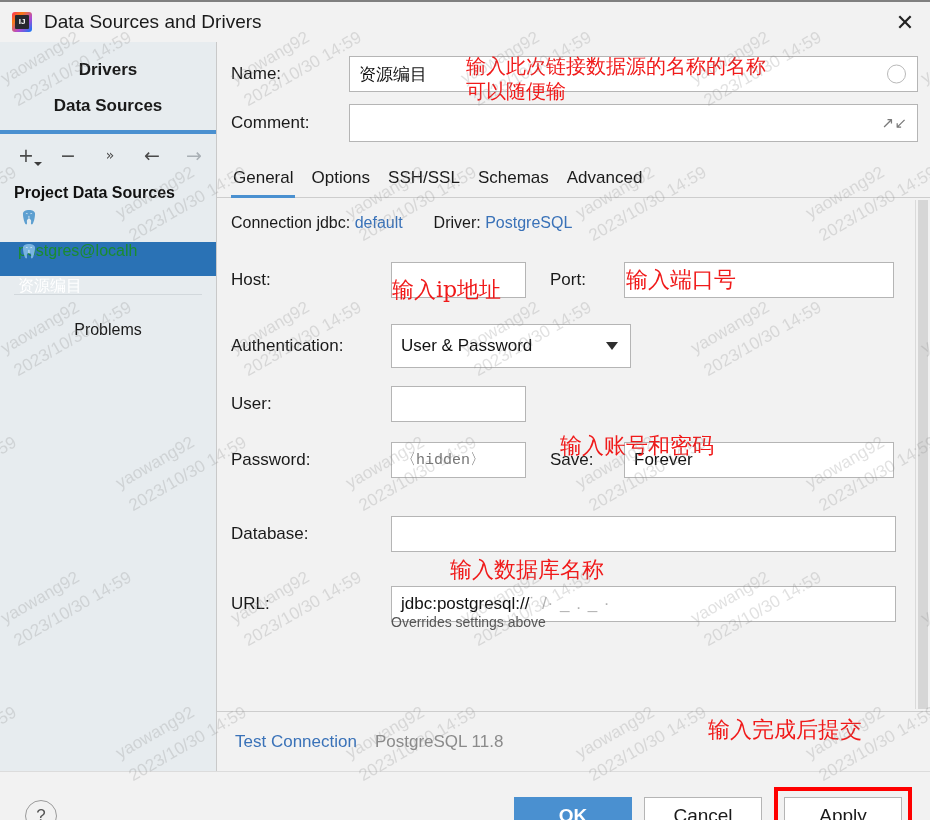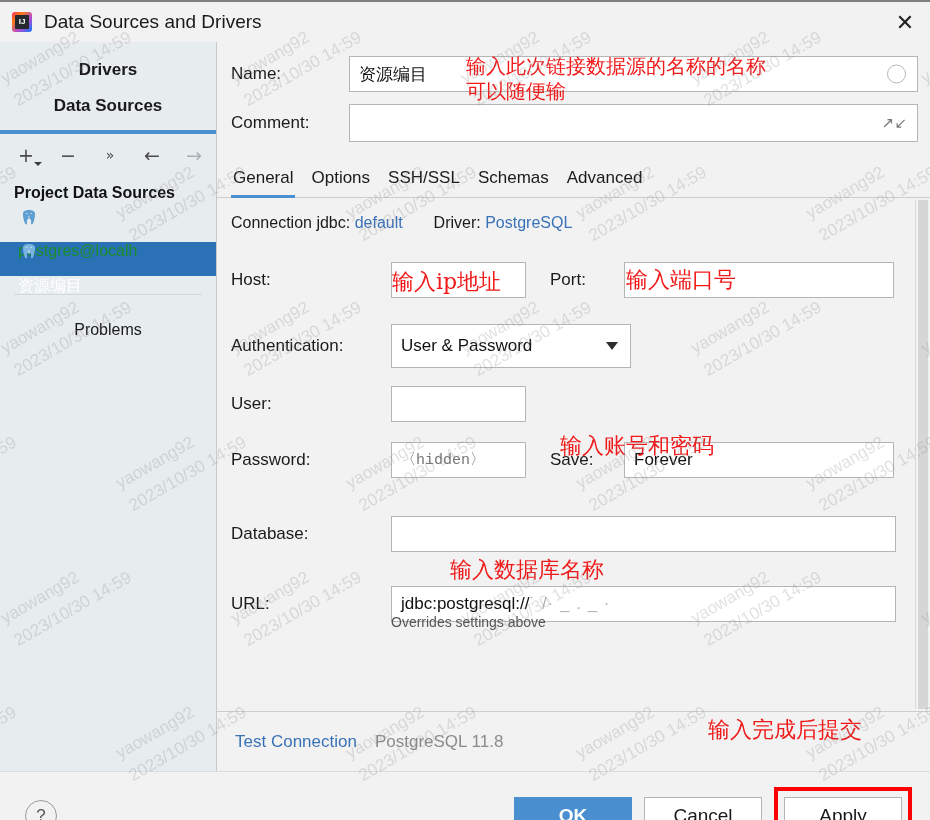--- a/index.html
+++ b/index.html
@@ -572,21 +572,21 @@
       <div class="btn">Cancel</div>
       <div class="apply-wrap">
         <div class="btn">Apply</div>
 
       </div>
     </div>
   </div>
 
   <div class="anno" style="left:466px;top:52px">输入此次链接数据源的名称的名称
 可以随便输</div>
-  <div class="anno big" style="left:392px;top:266px">输入ip地址</div>
+  <div class="anno big" style="left:392px;top:274px">输入ip地址</div>
   <div class="anno big" style="left:626px;top:264px">输入端口号</div>
   <div class="anno big" style="left:560px;top:430px">输入账号和密码</div>
   <div class="anno big" style="left:450px;top:554px">输入数据库名称</div>
   <div class="anno big" style="left:708px;top:714px">输入完成后提交</div>
 
   <div class="wm-layer" id="wmlayer">
       <div class="wm" style="left: 0px; top: 30px; white-space: pre;">yaowang92
 2023/10/30 14:59</div>
       <div class="wm" style="left: 230px; top: 30px; white-space: pre;">yaowang92
 2023/10/30 14:59</div>

